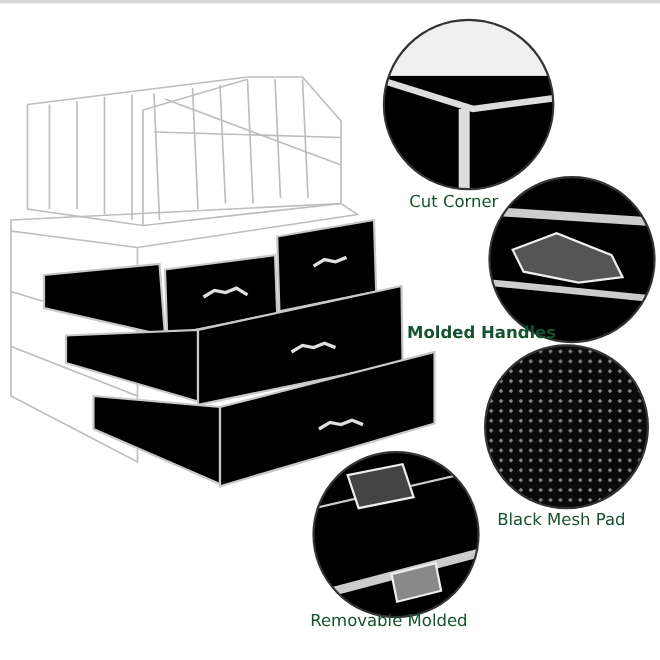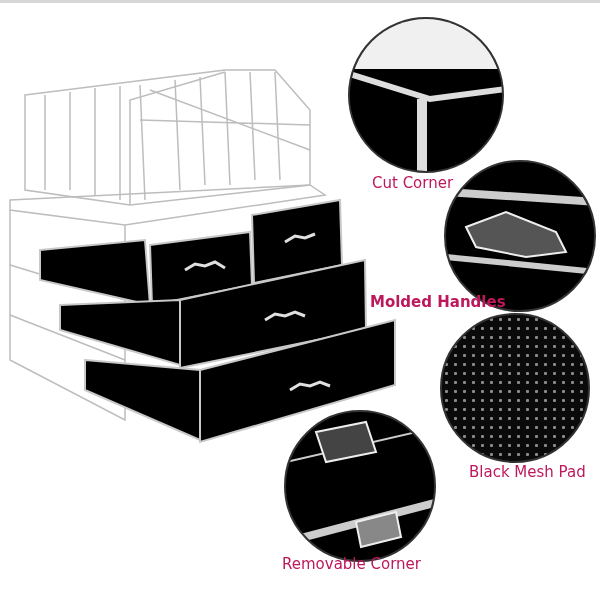--- a/index.html
+++ b/index.html
@@ -1,20 +1,20 @@
 <!DOCTYPE html>
 <html><head>
   <meta charset="utf-8">
   <style>
     html, body { margin: 0; padding: 0; }
     body { width: 600px; height: 600px; background: #ffffff; position: relative; overflow: hidden; font-family: "DejaVu Sans", sans-serif; }
     .topbar { position: absolute; left: 0; top: 0; width: 600px; height: 3px; background: #d6d6d6; }
     .product { position: absolute; left: 0; top: 60px; width: 410px; height: 390px; }
     .circle { position: absolute; border-radius: 50%; background: #000; overflow: hidden; border: 2px solid #333; box-sizing: border-box; }
-    .label { position: absolute; font-size: 15px; color: #be185d; white-space: nowrap; font-family: "DejaVu Sans", sans-serif; }
+    .label { position: absolute; font-size: 15px; color: #14532d; white-space: nowrap; font-family: "DejaVu Sans", sans-serif; }
     .mesh { background-color: #0a0a0a;
       background-image: radial-gradient(circle, #8a8a8a 1.3px, transparent 1.8px);
       background-size: 9px 9px; }
   </style>
 </head>
 <body>
 
 <div class="topbar"></div>
 
 <svg class="product" viewBox="0 60 410 390" width="410" height="390">
@@ -63,23 +63,23 @@
 <div class="circle" style="left:444px;top:160px;width:152px;height:152px;">
   <svg width="152" height="152" viewBox="0 0 152 152">
     <path d="M0 30 L152 40" stroke="#ccc" stroke-width="8"></path>
     <path d="M0 95 L152 110" stroke="#ccc" stroke-width="6"></path>
     <path d="M20 65 L60 50 L110 70 L120 90 L80 95 L30 85 Z" fill="#555" stroke="#eee" stroke-width="2"></path>
   </svg>
 </div>
 <div class="label" style="left:370px;top:293px;font-weight:bold;">Molded Handles</div>
 
 <div class="circle mesh" style="left:440px;top:313px;width:150px;height:150px;"></div>
-<div class="label" style="left:469px;top:463px;">Black Mesh Pad</div>
+<div class="label" style="left:452px;top:463px;">Black Mesh Pad</div>
 
 <div class="circle" style="left:284px;top:410px;width:152px;height:152px;">
   <svg width="152" height="152" viewBox="0 0 152 152">
     <path d="M0 50 L152 15" stroke="#ccc" stroke-width="2"></path>
     <path d="M30 20 L80 10 L90 40 L40 50 Z" fill="#444" stroke="#eee" stroke-width="2"></path>
     <path d="M0 130 L152 90" stroke="#ccc" stroke-width="8"></path>
     <path d="M70 110 L110 100 L115 125 L75 135 Z" fill="#888" stroke="#eee" stroke-width="2"></path>
   </svg>
 </div>
-<div class="label" style="left:282px;top:555px;">Removable Corner</div>
+<div class="label" style="left:282px;top:555px;">Removable Molded</div>
 
 </body></html>

